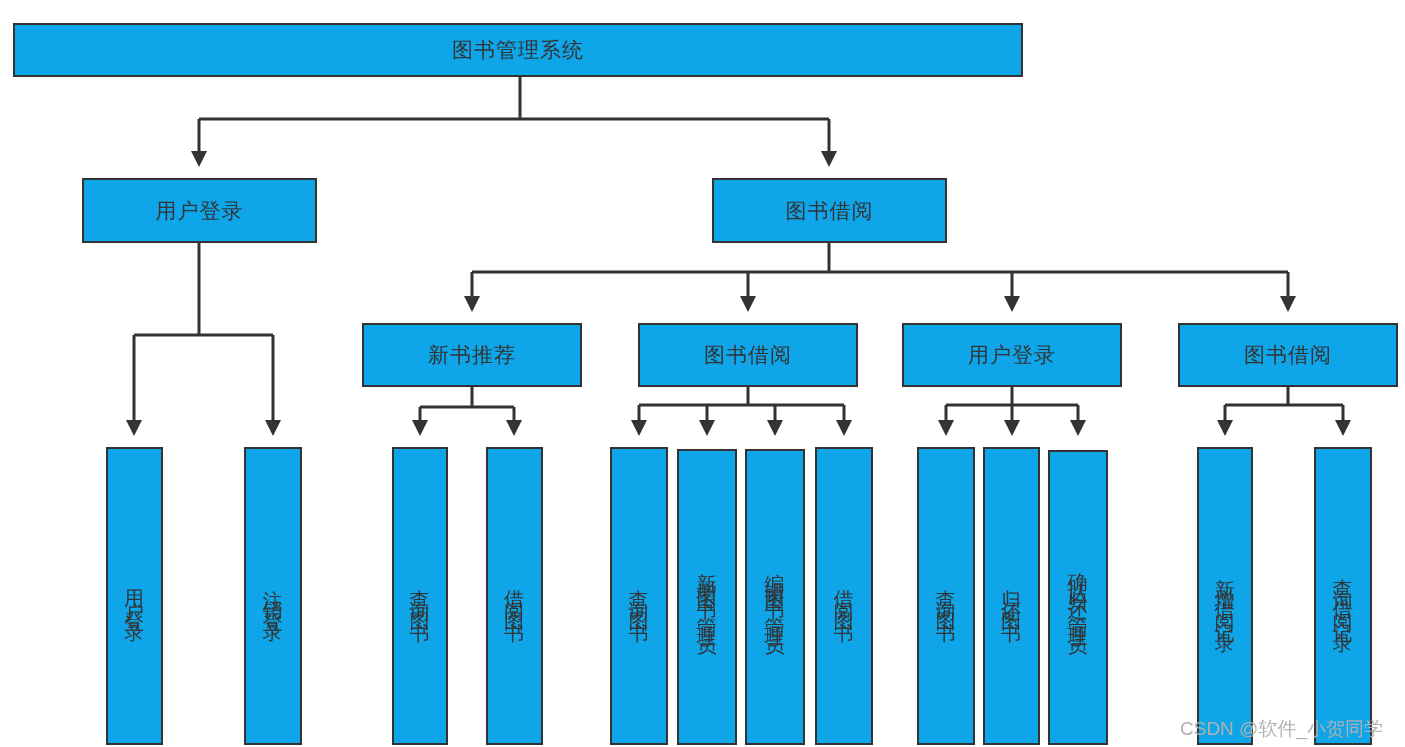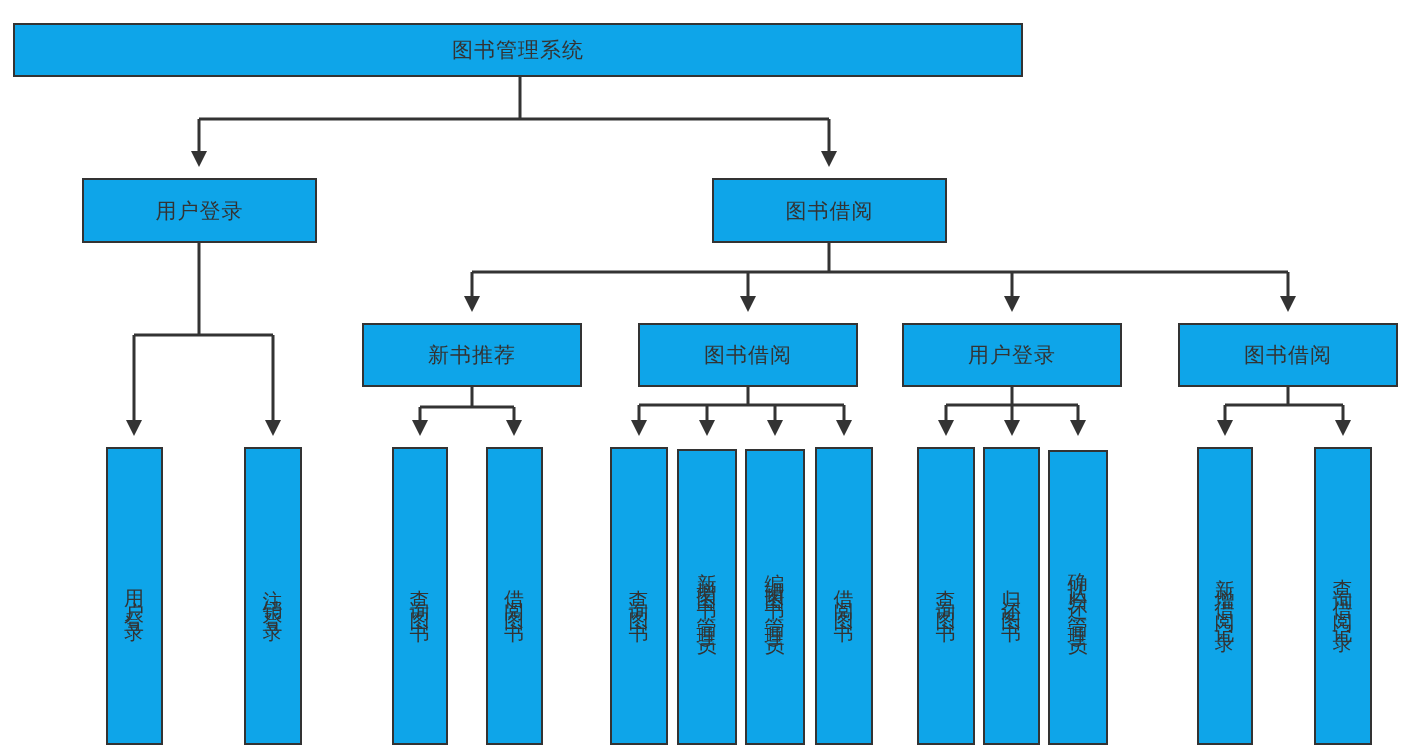--- a/index.html
+++ b/index.html
@@ -129,14 +129,15 @@
     <span class="v-label" style="letter-spacing:9px;">确认归还（管理员）</span>
   </div>
 
   <div class="box" style="left:1197px;top:437px;width:56px;height:298px;">
     <span class="v-label">新增借阅记录</span>
   </div>
   <div class="box" style="left:1314px;top:437px;width:58px;height:298px;">
     <span class="v-label">查询借阅记录</span>
   </div>
 
+  <div class="watermark">CSDN @软件_小贺同学</div>
 
 </div>
 
 </body></html>

